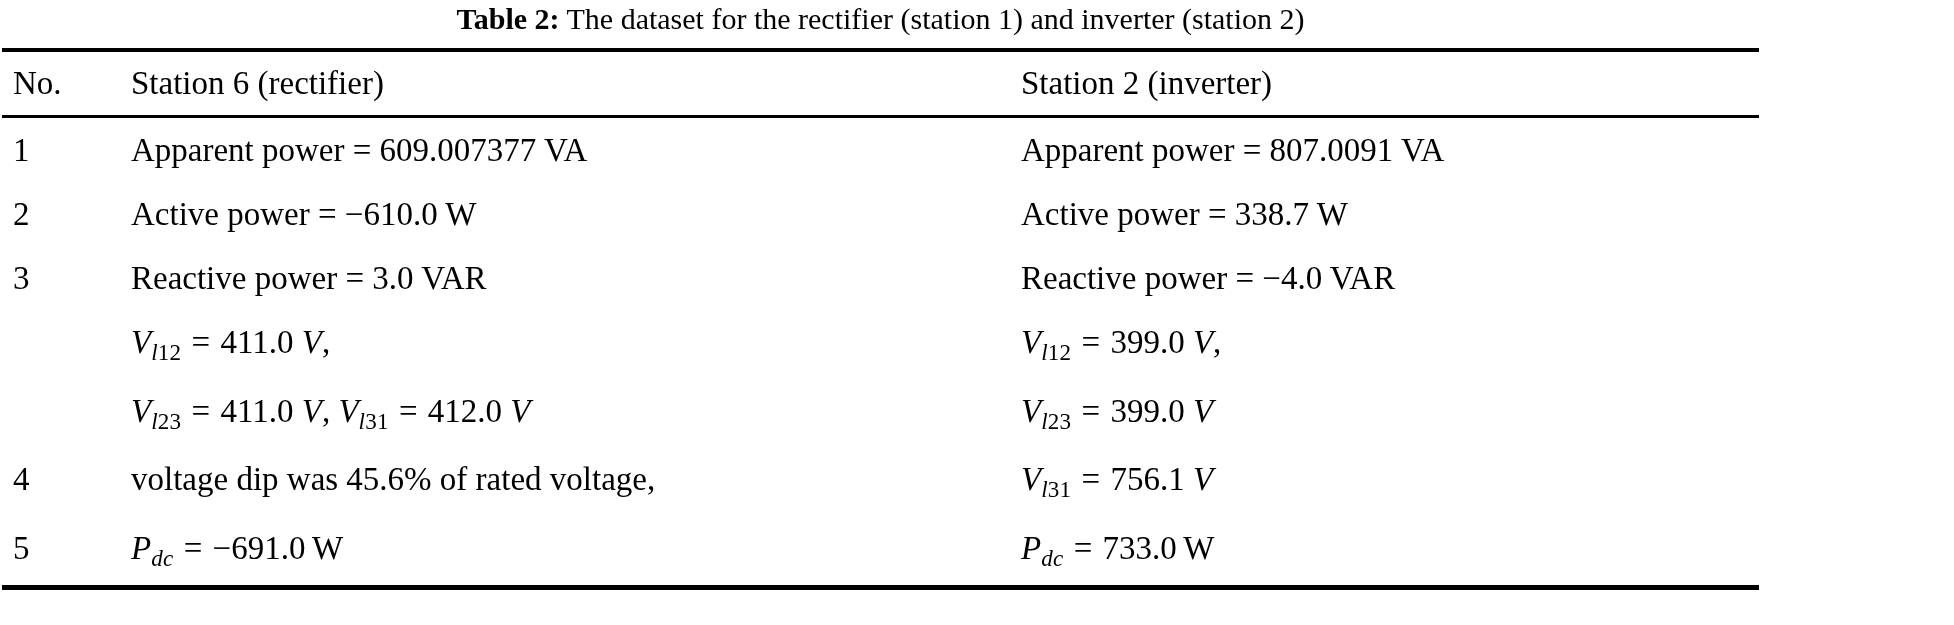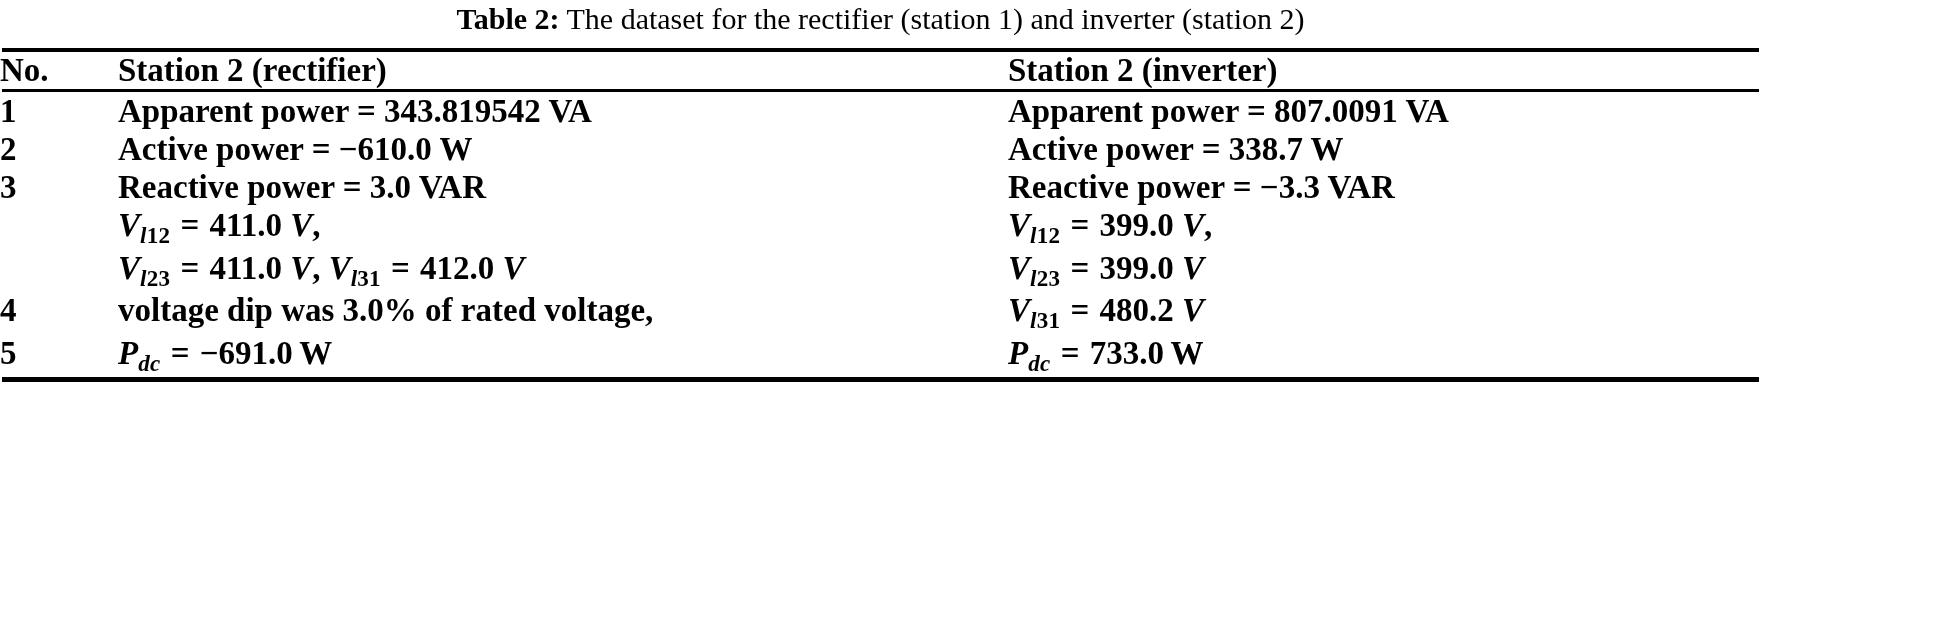--- a/index.html
+++ b/index.html
@@ -49,22 +49,22 @@
     font-size: 33px;
   }
   table.data col.c-no    { width: 118px; }
   table.data col.c-st1   { width: 890px; }
   table.data col.c-st2   { width: 946px; }
 
   table.data th,
   table.data td {
     text-align: left;
     vertical-align: top;
-    padding: 0;
-    font-weight: bold;
+    padding: 13px;
+    font-weight: normal;
   }
 
   .header-row th {
     font-size: 33px;
     padding-top: 16px;
     padding-bottom: 18px;
     line-height: 1.12;
   }
 
   .body-cell {
@@ -113,52 +113,52 @@
 
   <table class="data">
     <colgroup>
       <col class="c-no">
       <col class="c-st1">
       <col class="c-st2">
     </colgroup>
     <thead>
       <tr class="header-row">
         <th>No.</th>
-        <th>Station 2 (rectifier)</th>
+        <th>Station 6 (rectifier)</th>
         <th>Station 2 (inverter)</th>
       </tr>
     </thead>
   </table>
 
   <div class="rule-mid"></div>
 
   <table class="data">
     <colgroup>
       <col class="c-no">
       <col class="c-st1">
       <col class="c-st2">
     </colgroup>
     <tbody>
 
       <tr class="body-row first-body-row">
         <td class="body-cell num">1</td>
-        <td class="body-cell">Apparent power = 343.819542 VA</td>
+        <td class="body-cell">Apparent power = 609.007377 VA</td>
         <td class="body-cell">Apparent power = 807.0091 VA</td>
       </tr>
 
       <tr class="body-row">
         <td class="body-cell num">2</td>
         <td class="body-cell">Active power = −610.0 W</td>
         <td class="body-cell">Active power = 338.7 W</td>
       </tr>
 
       <tr class="body-row">
         <td class="body-cell num">3</td>
         <td class="body-cell">Reactive power = 3.0 VAR</td>
-        <td class="body-cell">Reactive power = −3.3 VAR</td>
+        <td class="body-cell">Reactive power = −4.0 VAR</td>
       </tr>
 
       <tr class="body-row">
         <td class="body-cell num"></td>
         <td class="body-cell">
           <span class="line">
             <span class="var">V</span><span class="sub">l</span><span class="sub sub-digits">12</span>
             <span class="op">=</span>
             <span>411.0</span>
             <span class="unit-v">V</span><span>,</span>
@@ -193,26 +193,26 @@
             <span class="var">V</span><span class="sub">l</span><span class="sub sub-digits">23</span>
             <span class="op">=</span>
             <span>399.0</span>
             <span class="unit-v">V</span>
           </span>
         </td>
       </tr>
 
       <tr class="body-row">
         <td class="body-cell num">4</td>
-        <td class="body-cell">voltage dip was 3.0% of rated voltage,</td>
+        <td class="body-cell">voltage dip was 45.6% of rated voltage,</td>
         <td class="body-cell">
           <span class="line">
             <span class="var">V</span><span class="sub">l</span><span class="sub sub-digits">31</span>
             <span class="op">=</span>
-            <span>480.2</span>
+            <span>756.1</span>
             <span class="unit-v">V</span>
           </span>
         </td>
       </tr>
 
 
       <tr class="body-row last-body-row">
         <td class="body-cell num">5</td>
         <td class="body-cell">
           <span class="line">

